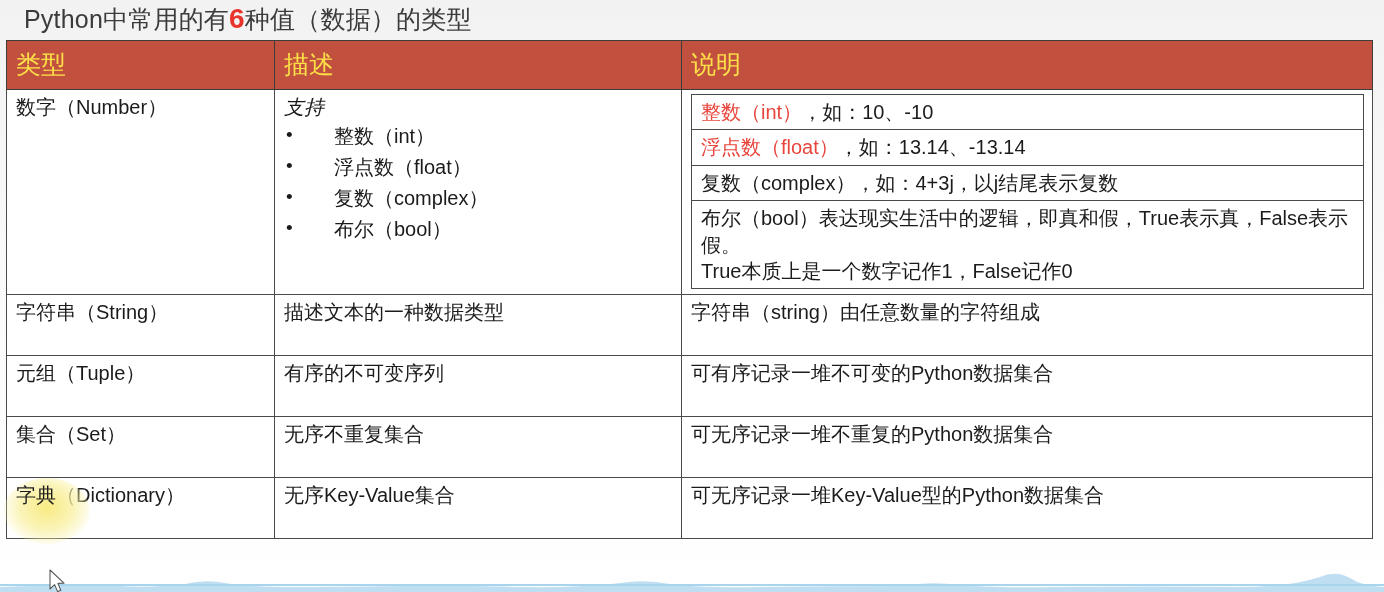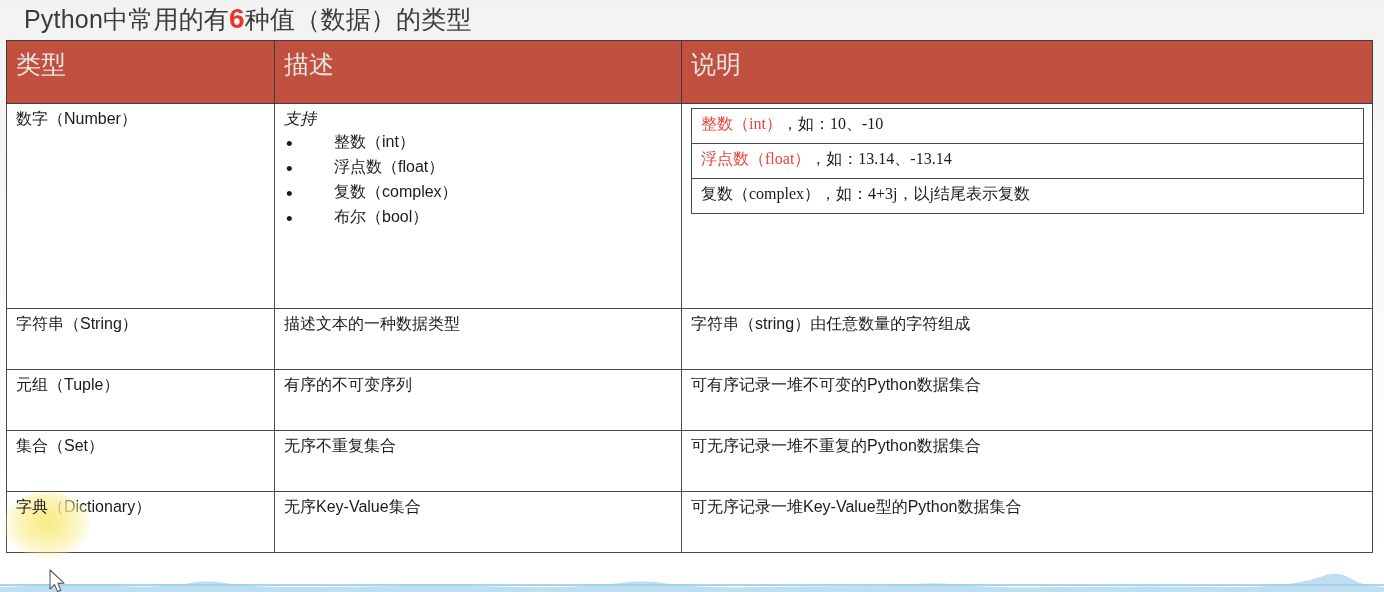--- a/index.html
+++ b/index.html
@@ -51,34 +51,34 @@
     top: 40px;
     width: 1366px;
     border-collapse: collapse;
     table-layout: fixed;
     background: #ffffff;
   }
   #tbl td, #tbl th {
     border: 1px solid #4a4a4a;
     vertical-align: top;
     padding: 4px 8px 4px 9px;
-    font-size: 16px;
+    font-size: 20px;
     color: #1b1b1b;
     line-height: 1.32;
     text-align: left;
     font-weight: normal;
   }
   #tbl thead th {
     background: #c1503f;
     height: 46px;
     vertical-align: middle;
     font-size: 25px;
-    color: #e5e5e5;
+    color: #fde047;
     padding-top: 0;
-    padding-bottom: 16px;
+    padding-bottom: 2px;
     border-color: #3d3d3d;
   }
 
   .col-type  { width: 268px; }
   .col-desc  { width: 407px; }
   .col-note  { width: 691px; }
 
   
   .r-number .c-type,
   .r-number .c-desc { height: 196px; }
@@ -98,21 +98,21 @@
   ul.bullets li::before {
     content: "\2022";
     position: absolute;
     left: 2px;
     top: -1px;
     font-size: 19px;
     color: #1b1b1b;
   }
 
   
-  td.c-note-split { padding: 0; font-family: Liberation Serif, serif; }
+  td.c-note-split { padding: 0; }
   table.subtbl {
     width: 100%;
     border-collapse: collapse;
     table-layout: fixed;
   }
   table.subtbl td {
     border: 0;
     border-bottom: 1px solid #6e6e6e;
     padding: 4px 8px 4px 9px;
     font-size: 20px;
@@ -218,20 +218,23 @@
             <tbody>
                 <tr>
               <td class="sub-h1"><span class="red">整数（int）</span><span>，如：10、-10</span></td>
             </tr>
             <tr>
               <td class="sub-h2"><span class="red">浮点数（float）</span><span>，如：13.14、-13.14</span></td>
             </tr>
             <tr>
               <td class="sub-h3">复数（complex），如：4+3j，以j结尾表示复数</td>
             </tr>
+            <tr>
+              <td><span>布尔（bool）表达现实生活中的逻辑，即真和假，True表示真，False表示假。</span><br><span>True本质上是一个数字记作1，False记作0</span></td>
+            </tr>
           </tbody>
             </table>
         </td>
       </tr>
 
       <tr class="r-body">
         <td class="c-type">字符串（String）</td>
         <td class="c-desc">描述文本的一种数据类型</td>
         <td class="c-note red">字符串（string）由任意数量的字符组成</td>
       </tr>

